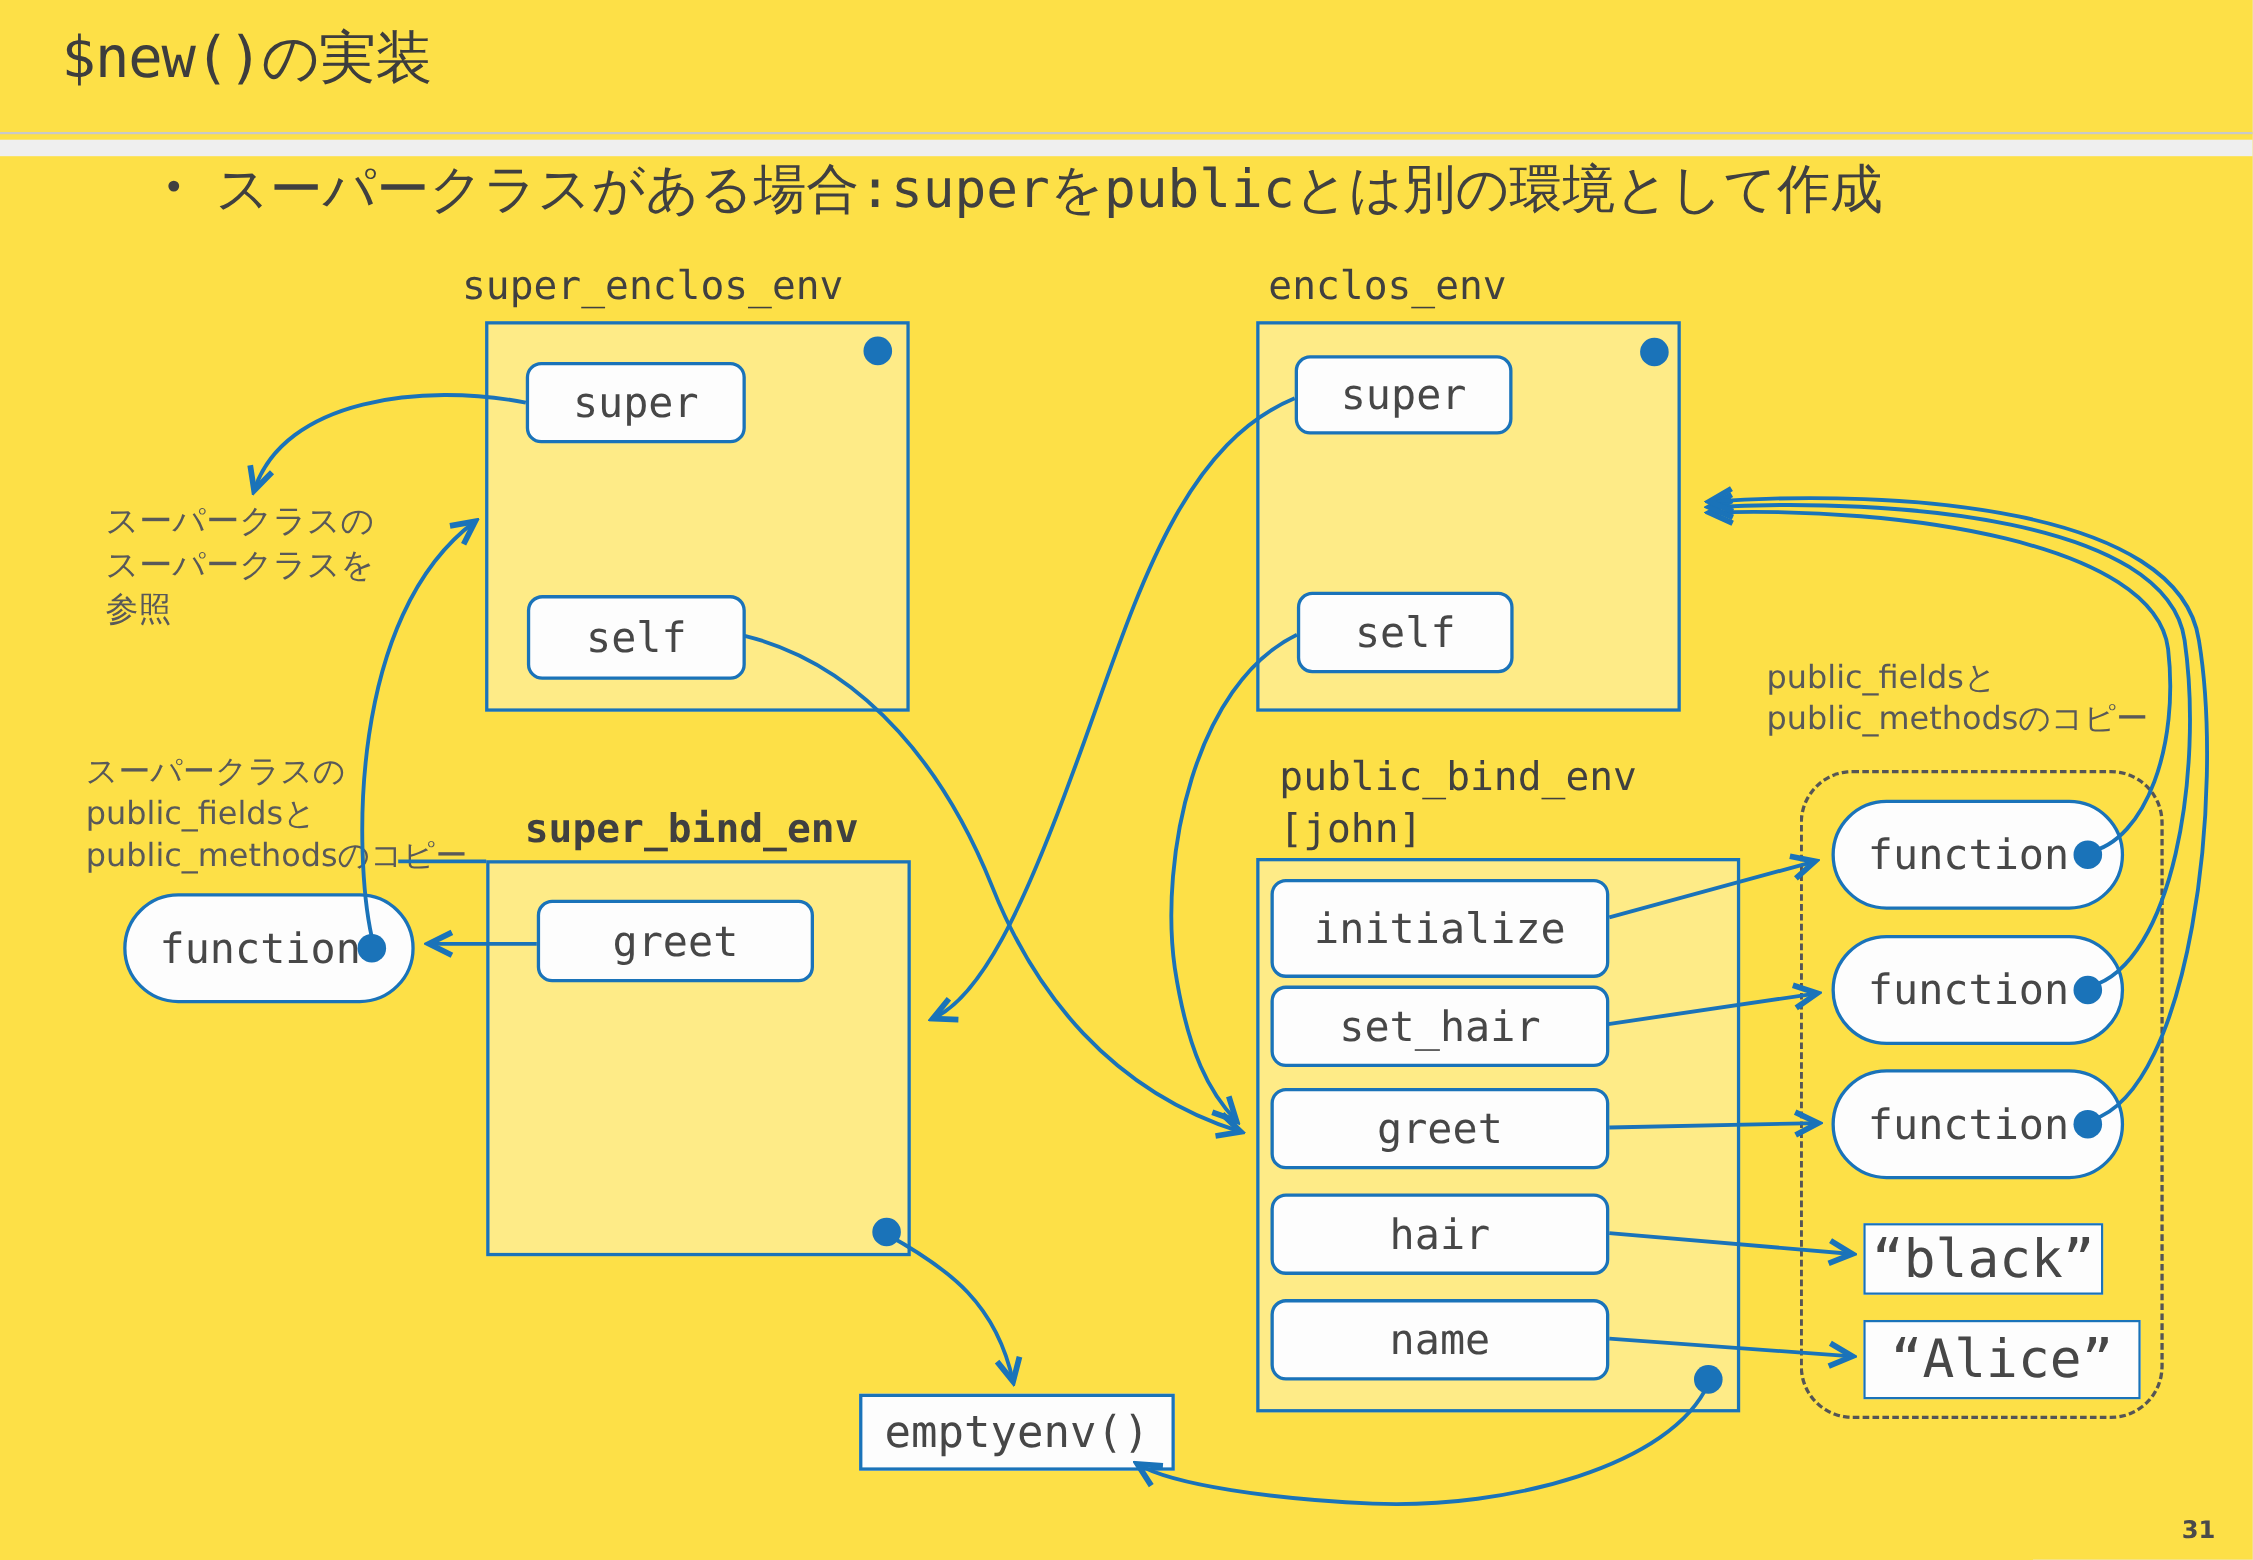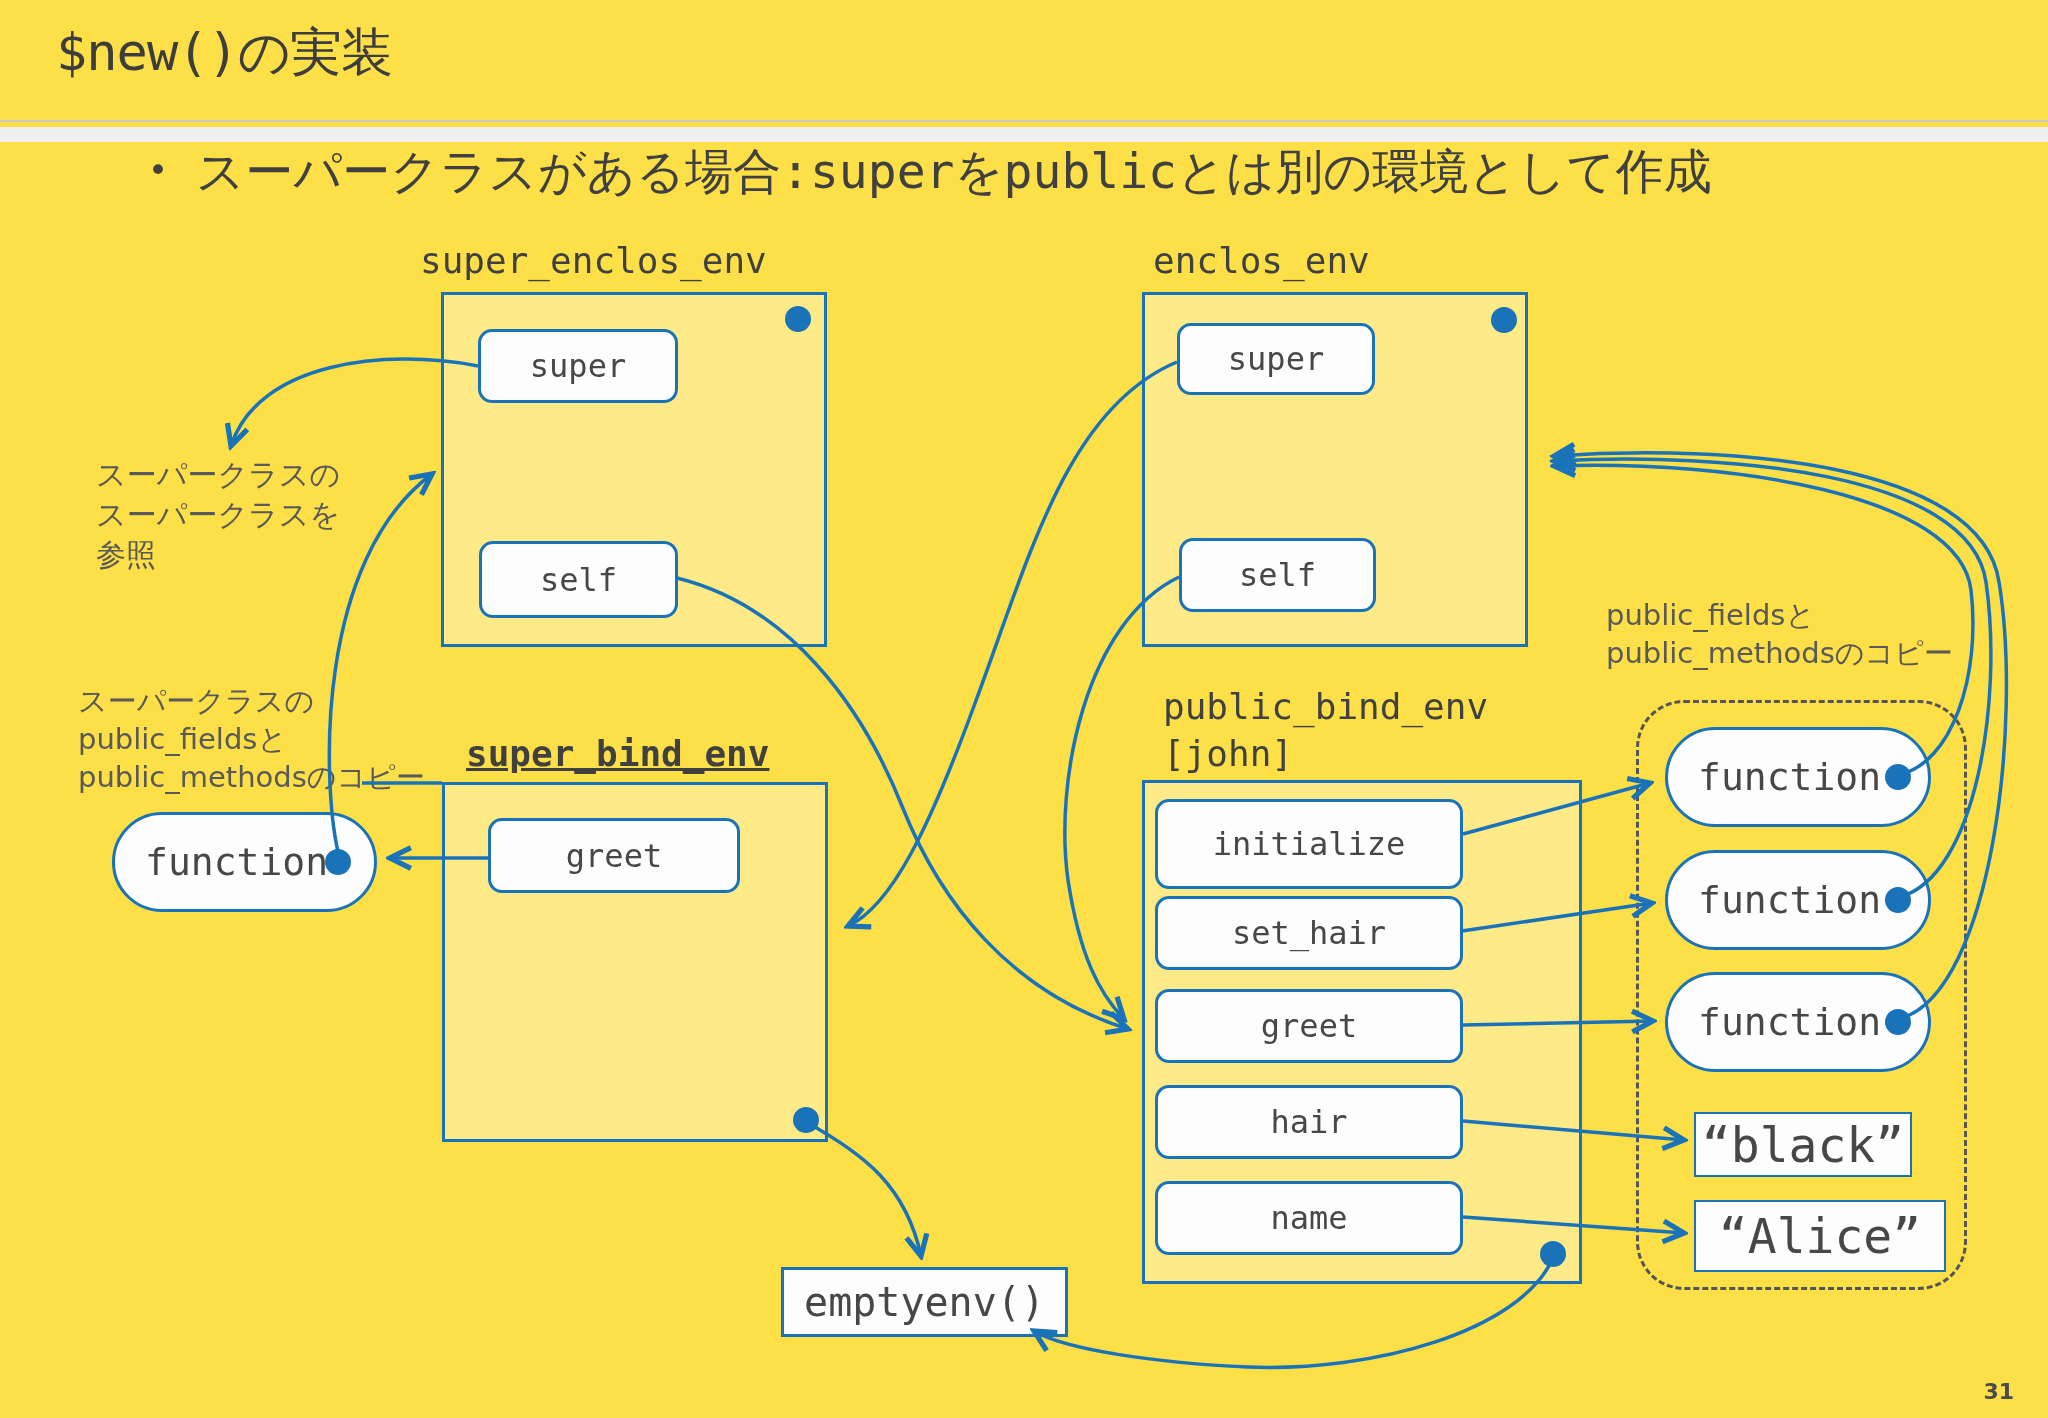--- a/index.html
+++ b/index.html
@@ -41,21 +41,21 @@
   }
   .env-label.bold{font-weight:bold;}
 
   
   .var-box{
     position:absolute;
     border:3px solid #1a73b9;border-radius:14px;
     background:#fdfdfd;
     box-sizing:border-box;
     display:flex;align-items:center;justify-content:center;
-    font-size:32px;color:#474747;
+    font-size:38px;color:#474747;
   }
   .plain-box{
     position:absolute;
     border:3px solid #1a73b9;border-radius:0;
     background:#fdfdfd;
     box-sizing:border-box;
     display:flex;align-items:center;justify-content:center;
     font-size:48px;color:#474747;
   }
   .oval{
@@ -107,21 +107,21 @@
   <div class="env-label mono" style="left:420px;top:240px;">super_enclos_env</div>
   <div class="env-box" style="left:441px;top:292px;width:386px;height:355px;"></div>
   <div class="var-box mono" style="left:478px;top:329px;width:200px;height:74px;">super</div>
   <div class="var-box mono" style="left:479px;top:541px;width:199px;height:77px;">self</div>
 
   <div class="env-label mono" style="left:1153px;top:240px;">enclos_env</div>
   <div class="env-box" style="left:1142px;top:292px;width:386px;height:355px;"></div>
   <div class="var-box mono" style="left:1177px;top:323px;width:198px;height:72px;">super</div>
   <div class="var-box mono" style="left:1179px;top:538px;width:197px;height:74px;">self</div>
 
-  <div class="env-label mono bold" style="left:466px;top:733px;text-decoration:underline;">super_bind_env</div>
+  <div class="env-label mono bold" style="left:477px;top:733px;">super_bind_env</div>
   <div class="env-box" style="left:442px;top:782px;width:386px;height:360px;"></div>
   <div class="var-box mono" style="left:488px;top:818px;width:252px;height:75px;">greet</div>
 
   <div class="oval mono" style="left:112px;top:812px;width:265px;height:100px;">function</div>
 
   <div class="env-label mono" style="left:1163px;top:686px;">public_bind_env</div>
   <div class="env-label mono" style="left:1163px;top:733px;">[john]</div>
   <div class="env-box" style="left:1142px;top:780px;width:440px;height:504px;"></div>
   <div class="var-box mono" style="left:1155px;top:799px;width:308px;height:90px;">initialize</div>
   <div class="var-box mono" style="left:1155px;top:896px;width:308px;height:74px;">set_hair</div>

